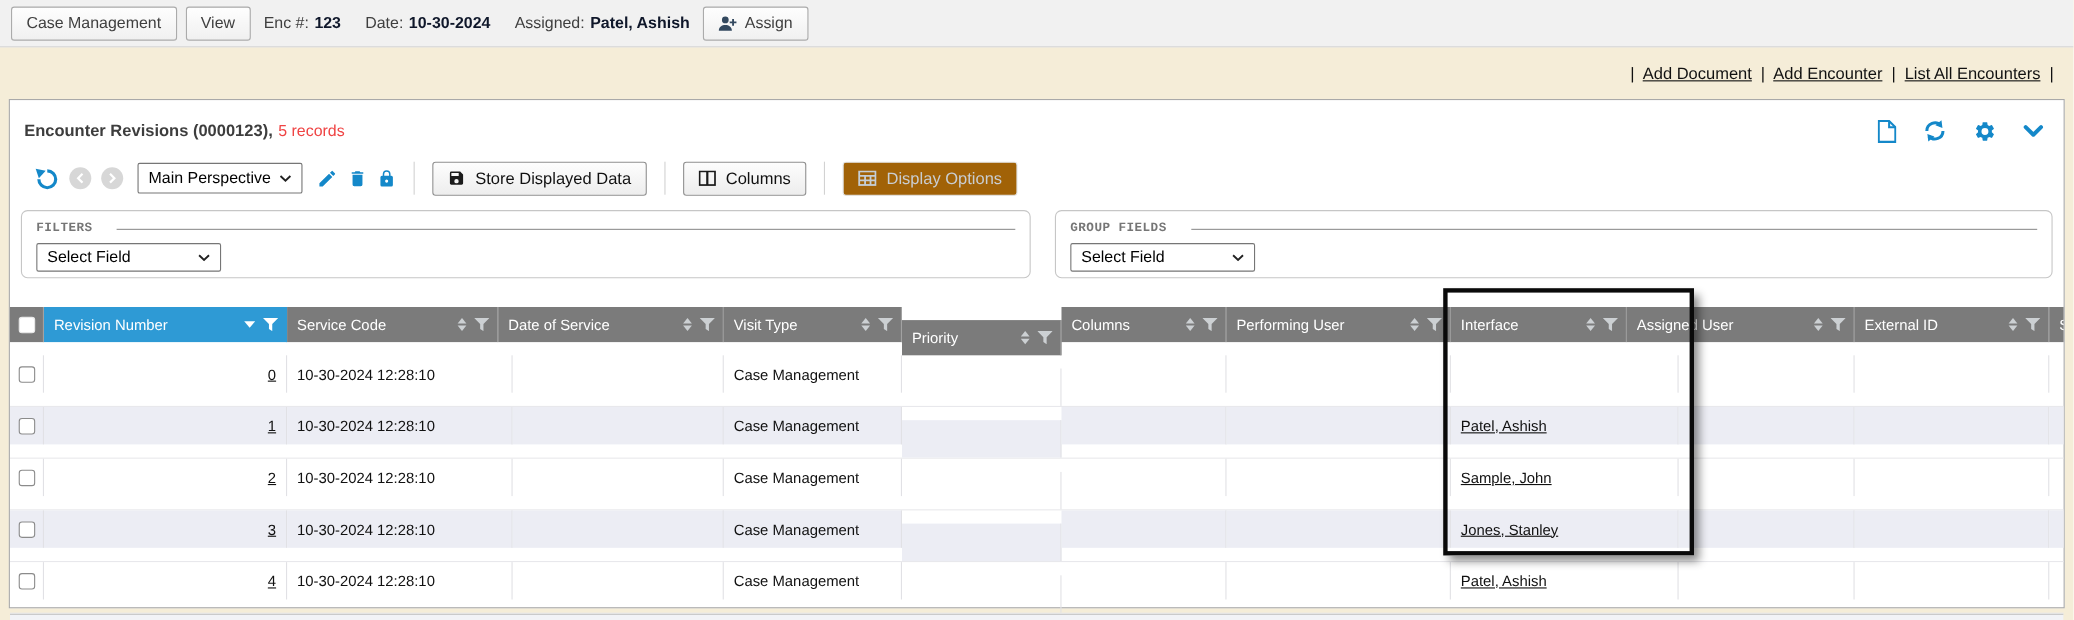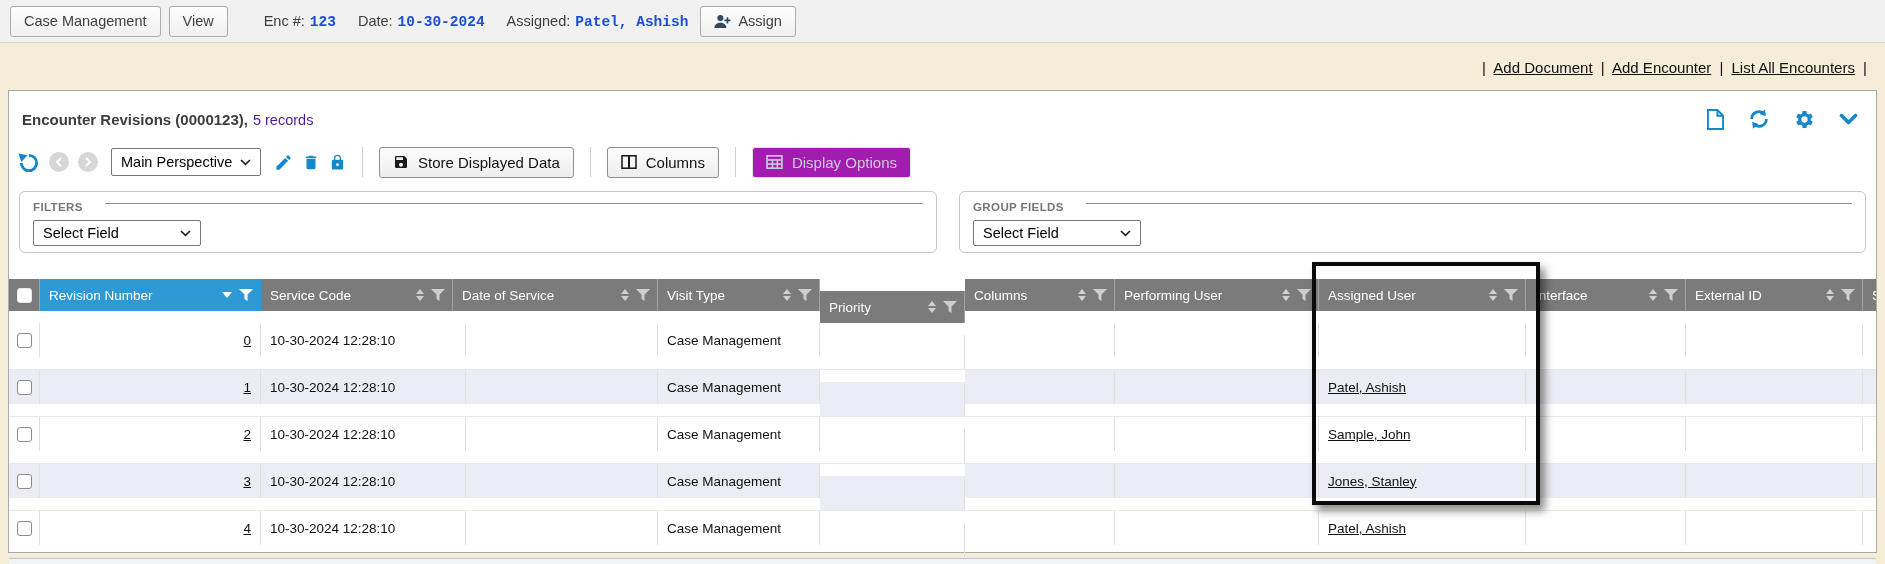--- a/index.html
+++ b/index.html
@@ -17,74 +17,74 @@
     display:flex; align-items:center; padding:0 10px;
   }
   .tb-btn {
     background:linear-gradient(#fefefe,#f0f0f0);
     border:1px solid #ababab; border-radius:3px;
     height:31px; padding:0 13px; font-size:14.5px; color:#3f3f3f;
     display:flex; align-items:center; gap:7px; cursor:pointer; white-space:nowrap;
   }
   .kv { display:flex; align-items:baseline; font-size:14.5px; color:#3f3f3f; white-space:nowrap; }
   .kv .kv-label { margin-right:5px; }
-  .kv .kv-value { color:#1d4ed8; font-weight:bold;font-family:Liberation Mono, monospace; }
+  .kv .kv-value { color:#0f172a; font-weight:bold; }
   
   .links-row {
     position:absolute; top:59px; right:14px;
     font-size:15px; color:#111; white-space:nowrap;
   }
   .links-row .pipe { margin:0 4px; }
   .qlink { text-decoration:underline; color:#111; cursor:pointer; }
   
   .panel {
     position:absolute; left:8px; top:90px; width:1869px; height:463px;
     background:#fff; border:1px solid #a9a9a9; position:absolute;
   }
   .panel-header {
     height:50px; display:flex; align-items:center; justify-content:space-between;
     padding:6px 14px 0 13px;
   }
   .panel-title { font-size:15px; font-weight:bold; color:#3d3d3d; }
-  .panel-title .records { font-weight:normal; color:#4c1d95; margin-left:5px; font-size:14.5px; }
+  .panel-title .records { font-weight:normal; color:#ef4444; margin-left:5px; font-size:14.5px; }
   .header-icons { display:flex; align-items:center; gap:24px; padding-right:4px; }
   .hicon { cursor:pointer; display:flex; align-items:center; }
   
-  .panel-toolbar { height:42px; display:flex; align-items:center; padding:0 8px; gap:9px; }
+  .panel-toolbar { height:42px; display:flex; align-items:center; padding:0 22px; gap:9px; }
   .nav-circle {
     width:20px; height:20px; border-radius:50%; background:#d7d7d7;
     display:flex; align-items:center; justify-content:center; flex:0 0 auto;
   }
   .select-box {
     height:28px; border:1px solid #767676; border-radius:2px; background:#fff;
     display:flex; align-items:center; justify-content:space-between;
     padding:0 9px; font-size:14.5px; color:#000; cursor:pointer;
   }
   .select-box .sel-text { white-space:nowrap; }
   .perspective-select { width:150px; margin:0 4px; }
   .tool-icon { cursor:pointer; display:flex; align-items:center; }
   .vsep { width:1px; height:30px; background:#d2d2d2; margin:0 7px; flex:0 0 auto; }
   .std-btn {
     background:linear-gradient(#fdfdfd,#ededed);
     border:1px solid #8f8f8f; border-radius:3px;
     height:31px; padding:0 13px; font-size:15px; color:#111;
     display:flex; align-items:center; gap:9px; cursor:pointer; white-space:nowrap;
   }
   .std-btn.disabled {
-    background:#a21caf; border-color:#e2e2e2; color:#c9cdd1; cursor:default;
+    background:#a16207; border-color:#e2e2e2; color:#c9cdd1; cursor:default;
   }
   
   .filters-row { display:flex; margin:8px 10px 0 10px; gap:22px; }
   .fieldbox {
     border:1px solid #c6c6c6; border-radius:6px; height:62px;
     padding:9px 13px 0 13px; background:#fff;
   }
   .fieldbox.filters-box { width:918px; }
   .fieldbox.group-box { flex:1; }
-  .fieldbox-label-row { display:flex; align-items:flex-start; gap:22px; }
+  .fieldbox-label-row { display:flex; align-items:center; gap:22px;font-family:Liberation Mono, monospace; }
   .fieldbox-label { font-size:11.5px; font-weight:bold; color:#767676; letter-spacing:.4px; white-space:nowrap; }
   .fieldbox-line { flex:1; height:1px; background:#8f8f8f; margin-top:2px; }
   .field-select { width:168px; height:26px; margin-top:7px; }
   
   .grid-wrap { margin-top:26px; width:1867px; overflow:hidden; position:relative; }
   .thead, .trow { display:flex; width:1974px; }
   .th {
     background:#7b7b7b; color:#fff; height:32px; font-size:13.5px;
     display:flex; align-items:center; gap:7px; padding:0 7px 0 9px;
     border-right:1px solid #a2a2a2; cursor:pointer;
@@ -139,21 +139,21 @@
     pointer-events:none; z-index:5;
   }
 </style>
 </head>
 <body>
 
 <div class="top-toolbar">
   <button class="tb-btn" style="margin-right:8px;">
     <span>Case Management</span>
   </button>
-  <button class="tb-btn" style="margin-right:36px;">
+  <button class="tb-btn" style="margin-right:12px;">
     <span>View</span>
   </button>
   <div class="kv" style="margin-right:22px;">
     <span class="kv-label">Enc #:</span>
     <span class="kv-value">123</span>
   </div>
   <div class="kv" style="margin-right:22px;">
     <span class="kv-label">Date:</span>
     <span class="kv-value">10-30-2024</span>
   </div>
@@ -384,32 +384,32 @@
       <div class="th c7">
         <span class="th-label">Performing User</span>
         <span class="sort-stack">
             <span class="tri-up"></span>
             <span class="tri-down"></span>
           </span>
         <svg width="14" height="12" viewBox="0 0 14 12">
             <polygon class="funnel" points="0,0 14,0 8.5,5.5 8.5,12 5.5,10 5.5,5.5"></polygon>
           </svg>
       </div>
+      <div class="th c9">
+        <span class="th-label">Interface</span>
+        <span class="sort-stack">
+            <span class="tri-up"></span>
+            <span class="tri-down"></span>
+          </span>
+        <svg width="14" height="12" viewBox="0 0 14 12">
+            <polygon class="funnel" points="0,0 14,0 8.5,5.5 8.5,12 5.5,10 5.5,5.5"></polygon>
+          </svg>
+      </div>
       <div class="th c8">
         <span class="th-label">Assigned User</span>
-        <span class="sort-stack">
-            <span class="tri-up"></span>
-            <span class="tri-down"></span>
-          </span>
-        <svg width="14" height="12" viewBox="0 0 14 12">
-            <polygon class="funnel" points="0,0 14,0 8.5,5.5 8.5,12 5.5,10 5.5,5.5"></polygon>
-          </svg>
-      </div>
-      <div class="th c9">
-        <span class="th-label">Interface</span>
         <span class="sort-stack">
             <span class="tri-up"></span>
             <span class="tri-down"></span>
           </span>
         <svg width="14" height="12" viewBox="0 0 14 12">
             <polygon class="funnel" points="0,0 14,0 8.5,5.5 8.5,12 5.5,10 5.5,5.5"></polygon>
           </svg>
       </div>
       <div class="th c10">
         <span class="th-label">External ID</span>

